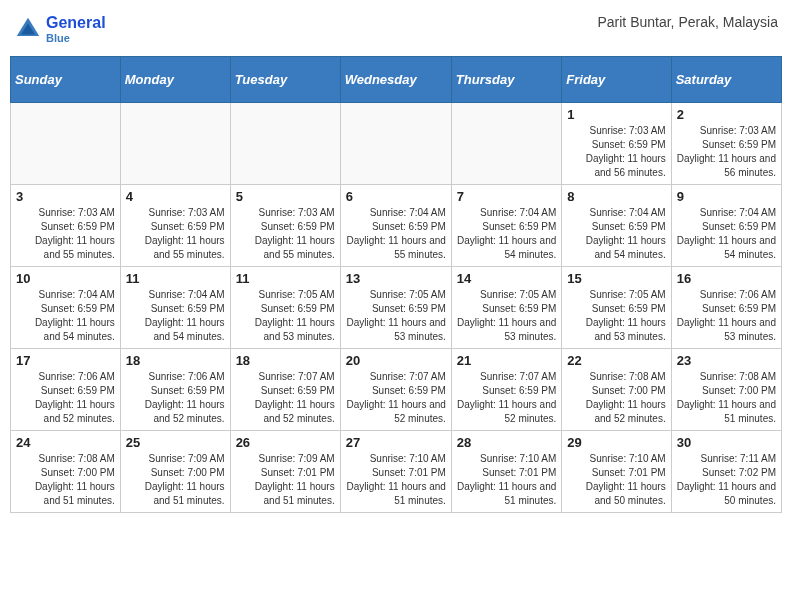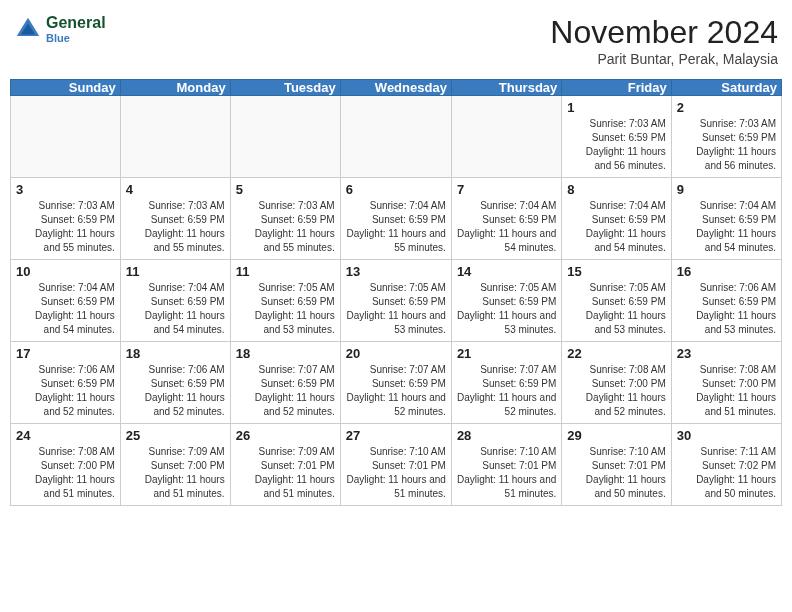--- a/index.html
+++ b/index.html
@@ -23,21 +23,21 @@
       gap: 4px;
     }
     .logo-text {
       display: flex;
       flex-direction: column;
       line-height: 1.1;
     }
     .logo-general {
       font-size: 16px;
       font-weight: bold;
-      color: #14532d;
+      color: #1d4ed8;
     }
     .logo-blue {
       font-size: 11px;
       font-weight: bold;
       color: #3a7abf;
     }
     .logo-icon {
       width: 28px;
       height: 28px;
     }
@@ -56,23 +56,24 @@
     .calendar {
       width: 100%;
       border-collapse: collapse;
       border: 1px solid #ccc;
     }
     .calendar th {
       background-color: #3a7abf;
       color: #fff;
       font-size: 13px;
       font-weight: bold;
-      padding: 0 4px;
-      text-align: right;
+      padding: 15px 4px;
+      text-align: left;
       border: 1px solid #2d6aa0;
+      font-style: italic;
     }
     .calendar td {
       border: 1px solid #ccc;
       vertical-align: top;
       padding: 4px 5px;
       font-size: 10.5px;
       color: #333;
       width: 113px;
       height: 78px;
       background: #fff;
@@ -102,21 +103,20 @@
     <svg class="logo-icon" viewBox="0 0 40 40">
       <polygon points="20,4 36,30 4,30" fill="#3a7abf"></polygon>
       <polygon points="20,12 30,28 10,28" fill="#1a5a9f"></polygon>
     </svg>
     <div class="logo-text">
       <span class="logo-general">General</span>
       <span class="logo-blue">Blue</span>
     </div>
   </div>
   <div class="title-block">
-    <div class="main-title">November 2024</div>
     <div class="subtitle">Parit Buntar, Perak, Malaysia</div>
   </div>
 </div>
 
 <table class="calendar">
   <thead>
     <tr>
     <th>Sunday</th>
         <th>Monday</th>
         <th>Tuesday</th>

